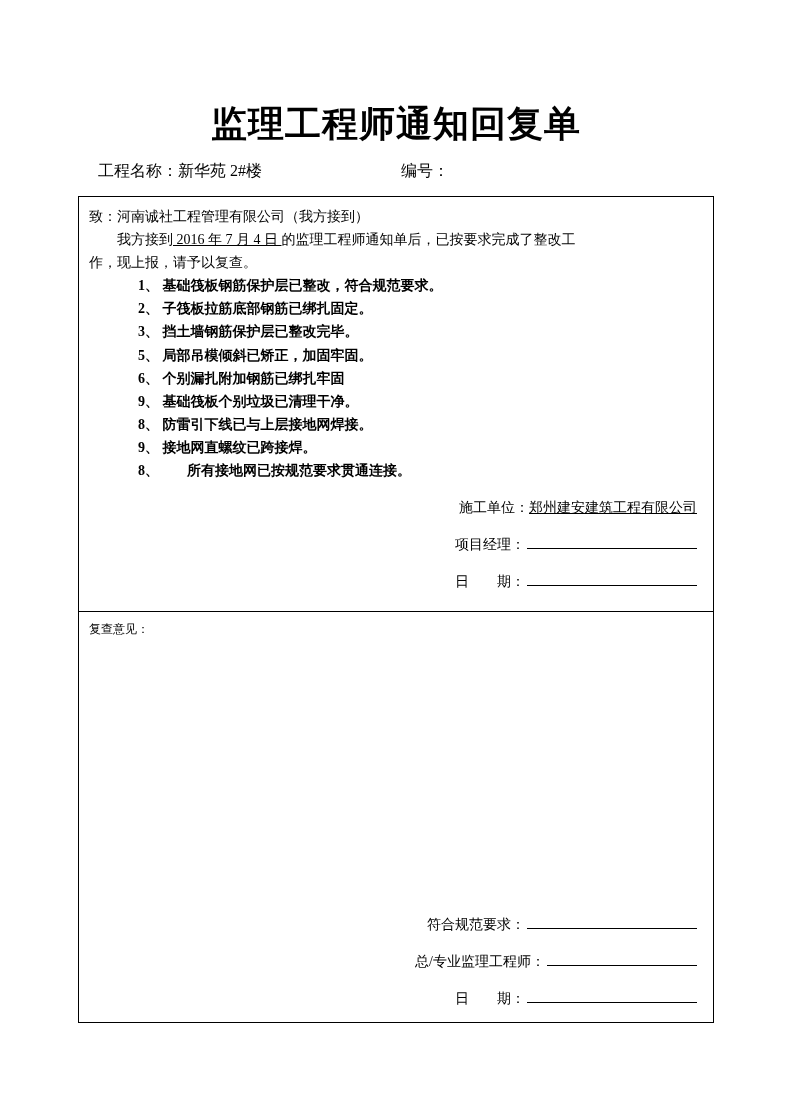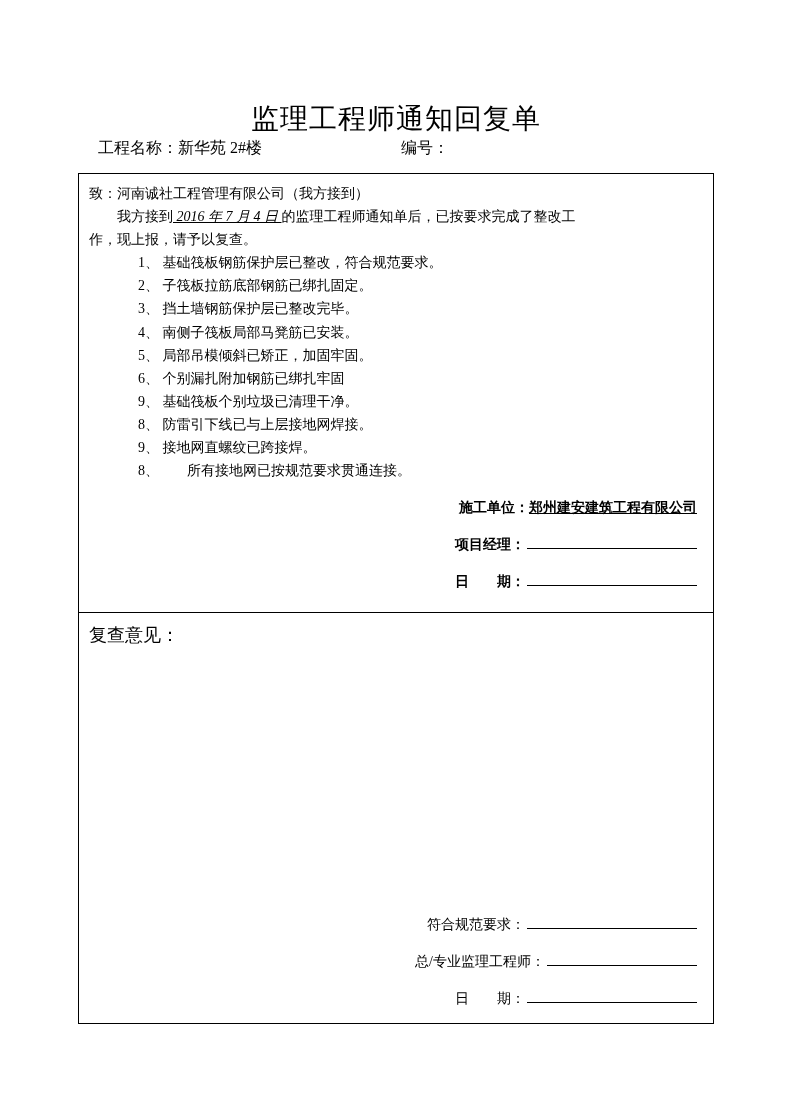--- a/index.html
+++ b/index.html
@@ -9,24 +9,24 @@
     background: #fff;
     font-family: "SimSun", "宋体", serif;
     color: #000;
     position: relative;
   }
   .page {
     padding: 100px 78px 60px 78px;
   }
   .title {
     text-align: center;
-    font-size: 28px;
-    font-weight: normal;
+    font-size: 36px;
+    font-weight: bold;
     letter-spacing: 1px;
-    margin-bottom: 0;
+    margin-bottom: 12px;
   }
   .header-row {
     display: flex;
     font-size: 16px;
     margin-bottom: 14px;
     padding: 0 10px 0 20px;
   }
   .header-row .left {
     flex: 0 0 50%;
   }
@@ -40,25 +40,24 @@
   .section {
     padding: 8px 10px;
     font-size: 14px;
     line-height: 1.65;
   }
   .section-top {
     border-bottom: 1px solid #000;
   }
   .indent1 { padding-left: 2em; }
   .indent-list { padding-left: 3.5em; }
-  .underline { text-decoration: underline; font-style: italic; }
+  .underline { text-decoration: underline; }
   .sig-block {
     margin-top: 10px;
     padding-right: 6px;
-    font-weight: bold;
   }
   .sig-line {
     text-align: right;
     margin-top: 14px;
     font-size: 14px;
   }
   .sig-line .label { display:inline-block; }
   .sig-line .blank {
     display: inline-block;
     border-bottom: 1px solid #000;
@@ -68,29 +67,29 @@
     margin-left: 2px;
   }
   .sig-line .value {
     text-decoration: underline;
   }
   .section-bottom {
     min-height: 410px;
     position: relative;
   }
   .review-label {
-    font-size: 18px;
+    font-size: 12px;
   }
   .bottom-sigs {
     position: absolute;
     bottom: 12px;
     right: 16px;
     left: 16px;
   }
-  .list-row { display:block; }
+  .list-row { display:block;font-weight:bold; }
 </style>
 </head>
 <body>
 
 <div class="page">
   <div class="title">监理工程师通知回复单</div>
 
   <div class="header-row">
     <div class="left">
       <span>工程名称：</span><span>新华苑 2#楼</span>
@@ -107,21 +106,20 @@
       </div>
       <div>
         <span class="indent1"></span><span>我方接到</span><span class="underline"> 2016 年 7 月 4 日 </span><span>的监理工程师通知单后，已按要求完成了整改工</span>
       </div>
       <div>作，现上报，请予以复查。</div>
 
       <div class="indent-list">
         <span class="list-row">1、 基础筏板钢筋保护层已整改，符合规范要求。</span>
         <span class="list-row">2、 子筏板拉筋底部钢筋已绑扎固定。</span>
         <span class="list-row">3、 挡土墙钢筋保护层已整改完毕。</span>
-        <span class="list-row">4、 南侧子筏板局部马凳筋已安装。</span>
         <span class="list-row">5、 局部吊模倾斜已矫正，加固牢固。</span>
         <span class="list-row">6、 个别漏扎附加钢筋已绑扎牢固</span>
         <span class="list-row">9、 基础筏板个别垃圾已清理干净。</span>
         <span class="list-row">8、 防雷引下线已与上层接地网焊接。</span>
         <span class="list-row">9、 接地网直螺纹已跨接焊。</span>
         <span class="list-row">8、　　所有接地网已按规范要求贯通连接。</span>
       </div>
 
       <div class="sig-block">
         <div class="sig-line">

